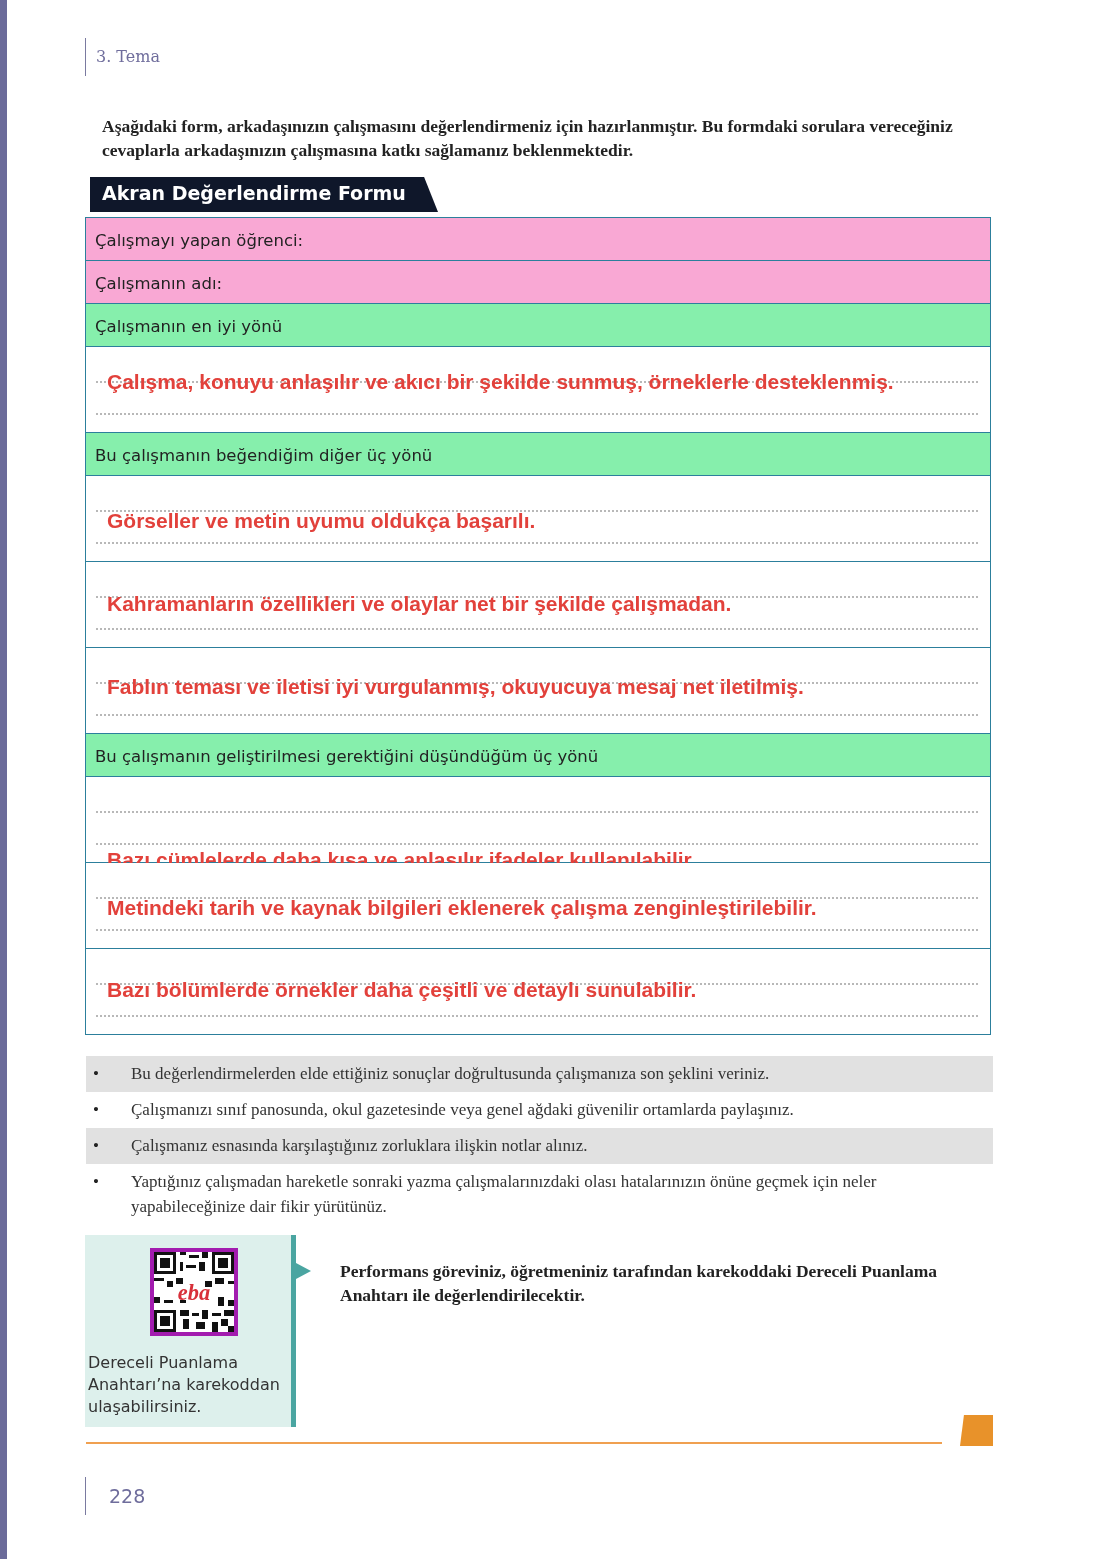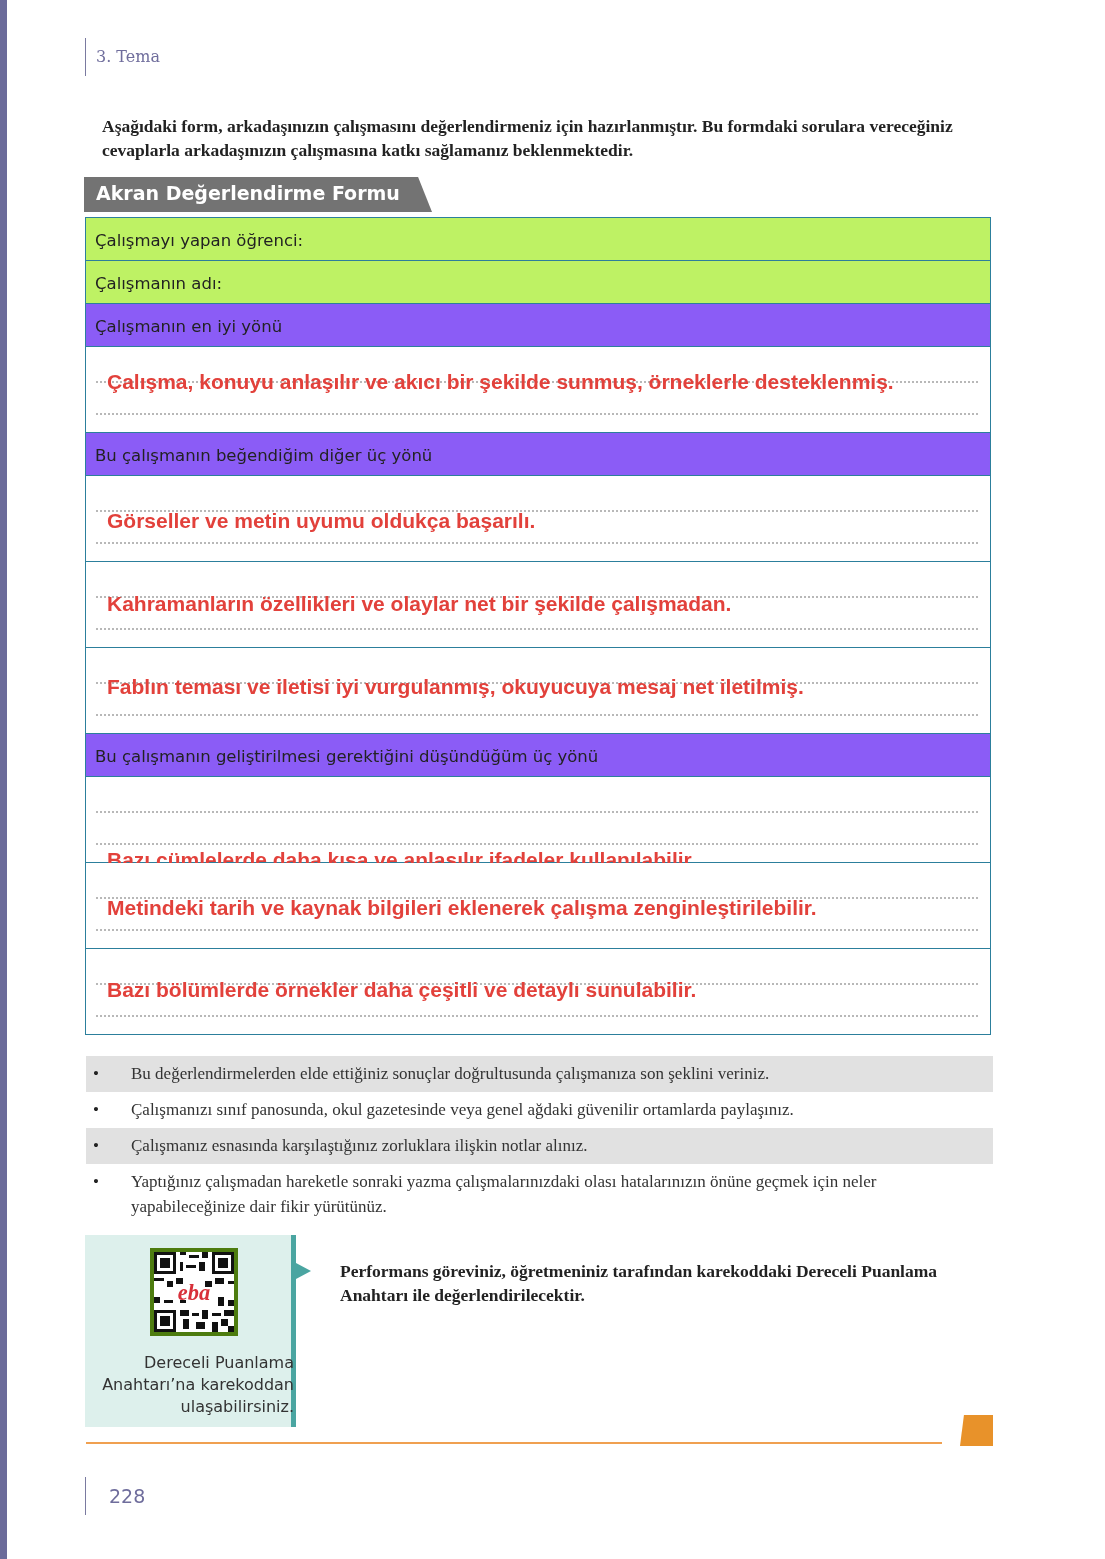--- a/index.html
+++ b/index.html
@@ -5,44 +5,44 @@
     * { box-sizing: border-box; margin: 0; padding: 0; }
     html, body { width: 1105px; height: 1559px; background: #ffffff; overflow: hidden; }
     body { position: relative; font-family: "Liberation Sans", sans-serif; }
 
     .side-stripe { position: absolute; left: 0; top: 0; width: 7px; height: 1559px; background: #6b6b9a; }
 
     .theme-label { position: absolute; left: 85px; top: 38px; height: 38px; border-left: 1px solid #7a7aa0; padding-left: 10px; padding-top: 9px; font-family: "DejaVu Serif", serif; font-size: 16px; color: #6f6d9c; }
 
     .intro { position: absolute; left: 102px; top: 114px; width: 915px; font-family: "Liberation Serif", serif; font-weight: bold; font-size: 17.5px; line-height: 24px; color: #222; }
 
-    .form-tab { position: absolute; left: 84px; top: 177px; width: 348px; height: 35px; background: #737373; clip-path: polygon(0 0, 96% 0, 100% 100%, 0 100%); }
+    .form-tab { position: absolute; left: 90px; top: 177px; width: 348px; height: 35px; background: #0f172a; clip-path: polygon(0 0, 96% 0, 100% 100%, 0 100%); }
     .form-tab-label { position: absolute; left: 12px; top: 5px; font-family: "DejaVu Sans", sans-serif; font-weight: bold; font-size: 19px; color: #fff; }
 
     .form { position: absolute; left: 85px; top: 217px; width: 906px; border: 1px solid #2c7f9c; border-bottom: none; }
     .row { position: relative; border-bottom: 1px solid #2c7f9c; }
-    .row.label-row { height: 43px; background: #bef264; }
-    .row.section-row { height: 43px; background: #8b5cf6; }
+    .row.label-row { height: 43px; background: #f9a8d4; }
+    .row.section-row { height: 43px; background: #86efac; }
     .row-label { position: absolute; left: 9px; top: 13px; font-family: "DejaVu Sans", sans-serif; font-size: 16.5px; color: #222; }
     .row.answer-row { height: 86px; background: #fff; }
     .dot-line { position: absolute; left: 10px; right: 12px; height: 0; border-top: 2px dotted #b8b8b8; }
     .answer-text { position: absolute; left: 21px; font-family: "Liberation Sans", sans-serif; font-weight: bold; font-size: 21px; line-height: 27px; color: #e2413b; white-space: nowrap; }
     .answer-text.multi { white-space: normal; width: 800px; }
 
     .bullets { position: absolute; left: 86px; top: 1056px; width: 907px; }
     .bullet { position: relative; font-family: "Liberation Serif", serif; font-size: 17px; color: #333; line-height: 25px; padding: 5px 0 6px 45px; }
     .bullet.shaded { background: #e1e1e1; }
     .bullet-dot { position: absolute; left: 7px; top: 5px; font-size: 17px; color: #222; }
 
     .qr-box { position: absolute; left: 85px; top: 1235px; width: 208px; height: 192px; background: #ddf0ec; }
     .qr-bar { position: absolute; left: 291px; top: 1235px; width: 5px; height: 192px; background: #4aa5a1; }
     .qr-arrow { position: absolute; left: 296px; top: 1263px; width: 0; height: 0; border-top: 8px solid transparent; border-bottom: 8px solid transparent; border-left: 15px solid #4aa5a1; }
-    .qr-code { position: absolute; left: 150px; top: 1248px; width: 88px; height: 88px; background: #4d7c0f; padding: 4px; }
+    .qr-code { position: absolute; left: 150px; top: 1248px; width: 88px; height: 88px; background: #a21caf; padding: 4px; }
     .qr-code svg { width: 80px; height: 80px; display: block; }
-    .qr-caption { position: absolute; left: 88px; top: 1352px; width: 206px; text-align: right; font-family: "DejaVu Sans", sans-serif; font-size: 16px; line-height: 22px; color: #333; }
+    .qr-caption { position: absolute; left: 88px; top: 1352px; width: 206px; text-align: left; font-family: "DejaVu Sans", sans-serif; font-size: 16px; line-height: 22px; color: #333; }
 
     .perf-text { position: absolute; left: 340px; top: 1259px; width: 660px; font-family: "Liberation Serif", serif; font-weight: bold; font-size: 17.5px; line-height: 24px; color: #222; }
 
     .orange-line { position: absolute; left: 86px; top: 1442px; width: 856px; height: 2px; background: #f0a050; }
     .orange-block { position: absolute; left: 960px; top: 1415px; width: 33px; height: 31px; background: #e8922a; clip-path: polygon(12% 0, 100% 0, 100% 100%, 0 100%); }
 
     .page-num { position: absolute; left: 85px; top: 1477px; height: 38px; border-left: 1px solid #7a7aa0; padding-left: 23px; padding-top: 8px; font-family: "DejaVu Sans", sans-serif; font-size: 19px; color: #6f6d9c; }
   </style>
 </head>
 <body>

